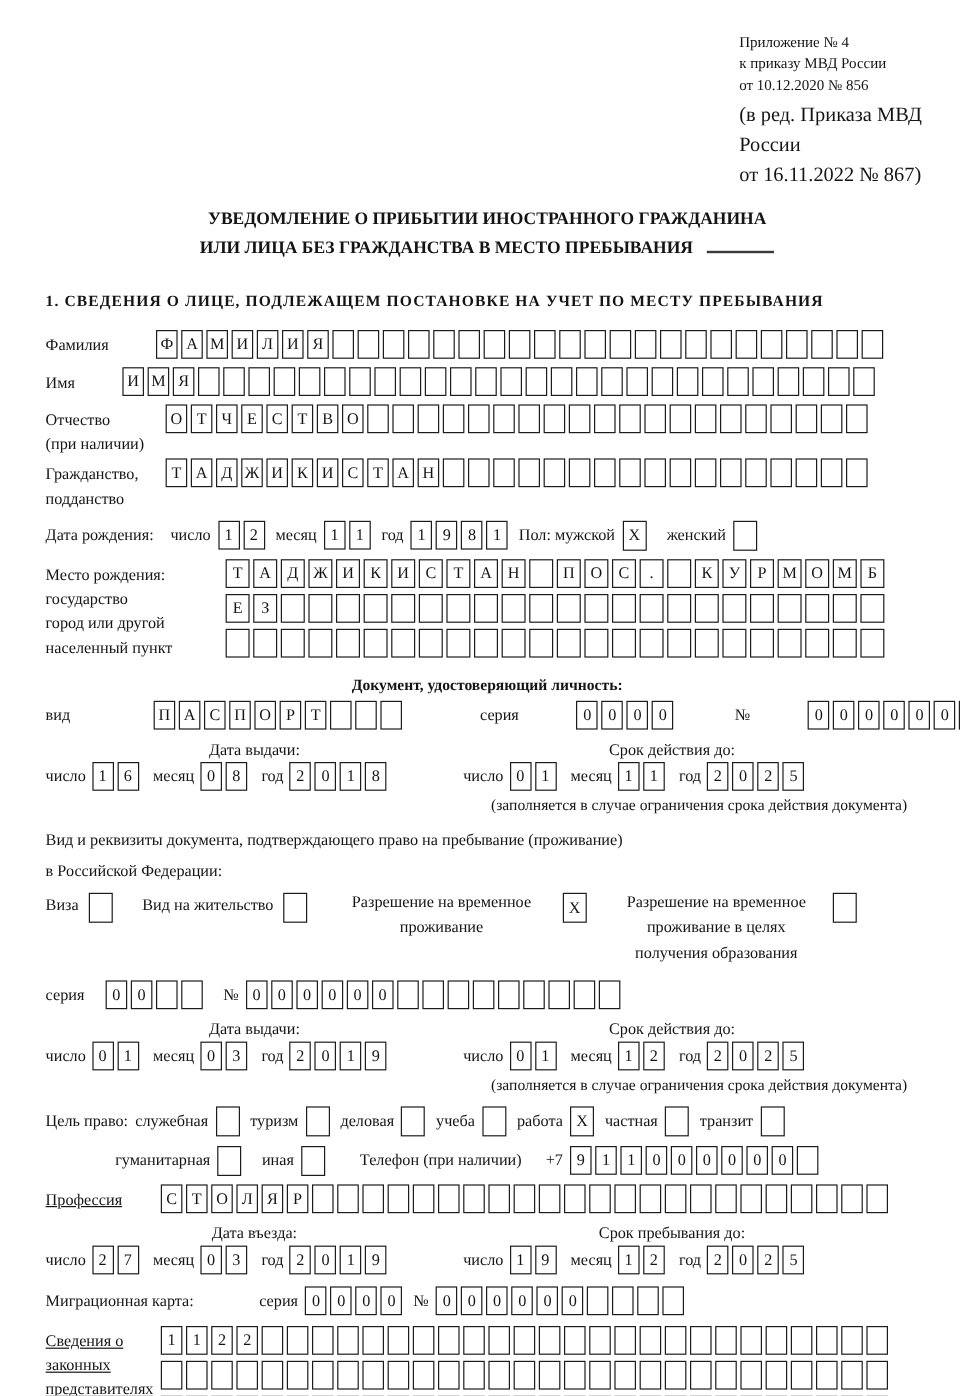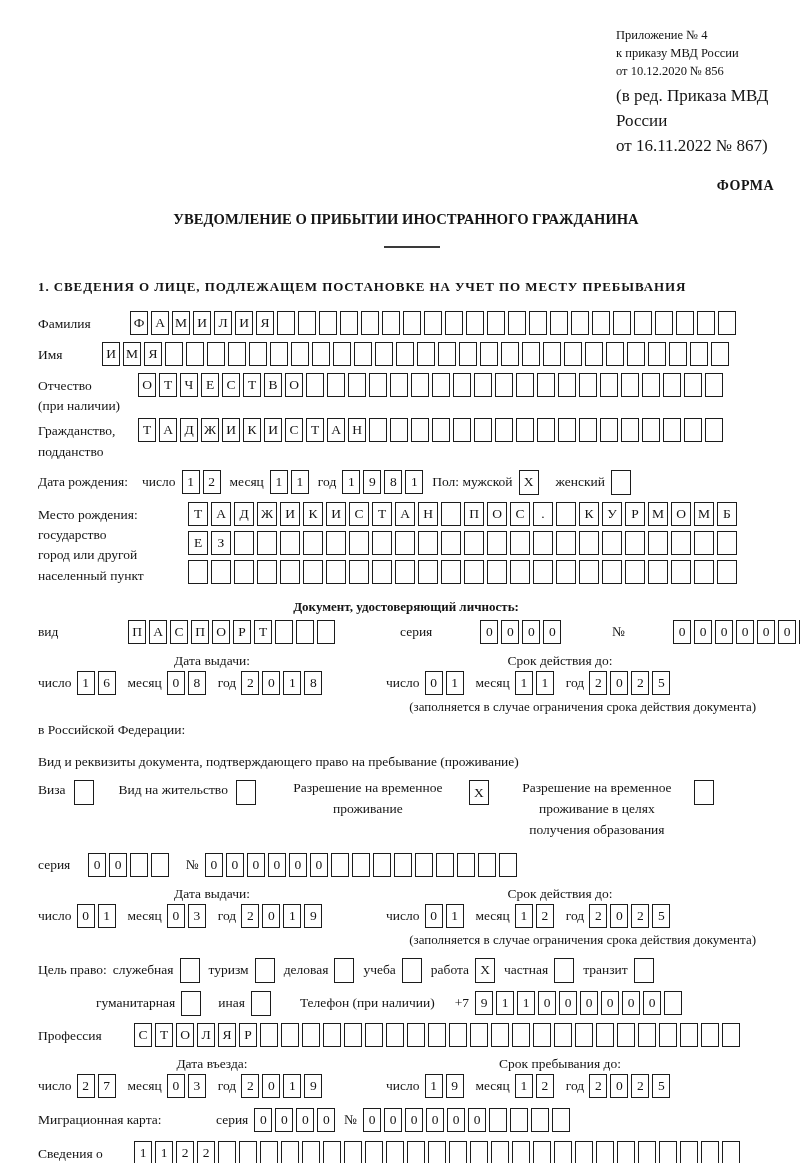--- a/index.html
+++ b/index.html
@@ -15,21 +15,21 @@
   .annex-small { font-size:17px; margin-top:4px; line-height:1.45; }
   .forma { text-align:right; font-weight:bold; font-size:14px; margin-top:20px; letter-spacing:.5px; }
 
   .title { text-align:center; font-weight:bold; font-size:14.6px; line-height:1.6; margin-top:14px; }
   .blank-line { display:inline-block; width:56px; border-bottom:2px solid #3a3a3a; margin-left:12px; vertical-align:baseline; }
 
   .sec-head { font-weight:bold; font-size:13px; letter-spacing:.9px; margin-top:24px; }
 
   .frow { display:flex; align-items:flex-start; margin-top:7px; }
   .flabel { line-height:1.5; padding-top:3px; flex:none; }
-  .w64 { width:64px; } .w92 { width:92px; } .w100 { width:100px; } .w150 { width:150px; } .w96 { width:96px; }
+  .w64 { width:64px; } .w92 { width:92px; } .w100 { width:100px; } .w150 { width:150px; } .w96 { width:96px;text-decoration:underline; }
   .stack > .boxes { margin-bottom:5px; }
 
   .boxes { display:flex; flex:none; }
   .cell {
     width:16px; height:22px; border:1.5px solid #1c1c1c; margin-right:3px;
     display:flex; align-items:center; justify-content:center;
     font-size:13.5px; flex:none; background:#fff;
   }
   .wide .cell { width:18px; }
   .cb .cell { width:18px; height:23px; }
@@ -62,26 +62,25 @@
   <div class="annex">
     <div>Приложение № 4</div>
     <div>к приказу МВД России</div>
     <div>от 10.12.2020 № 856</div>
     <div class="annex-small">
       <div>(в ред. Приказа МВД России</div>
       <div>от 16.11.2022 № 867)</div>
     </div>
   </div>
 
-  <div class="forma">ФОРМА</div>
 
   <div class="title">
     <div>УВЕДОМЛЕНИЕ О ПРИБЫТИИ ИНОСТРАННОГО ГРАЖДАНИНА</div>
     <div>
-      <span class="blank-line"></span>
+      <span>ИЛИ ЛИЦА БЕЗ ГРАЖДАНСТВА В МЕСТО ПРЕБЫВАНИЯ</span><span class="blank-line"></span>
     </div>
   </div>
 
   <div class="sec-head">1. СВЕДЕНИЯ О ЛИЦЕ, ПОДЛЕЖАЩЕМ ПОСТАНОВКЕ НА УЧЕТ ПО МЕСТУ ПРЕБЫВАНИЯ</div>
 
   <div class="frow" style="margin-top:16px;">
     <div class="flabel w92">Фамилия</div>
     <div class="boxes">
         <span class="cell">Ф</span>
         <span class="cell">А</span>
@@ -423,22 +422,22 @@
             <span class="cell">2</span>
             <span class="cell">0</span>
             <span class="cell">2</span>
             <span class="cell">5</span>
           </span>
       </div>
     </div>
     <div class="db-note">(заполняется в случае ограничения срока действия документа)</div>
   </div>
 
+  <div class="permit-line">Вид и реквизиты документа, подтверждающего право на пребывание (проживание)</div>
   <div class="permit-line" style="margin-top:4px;">в Российской Федерации:</div>
-  <div class="permit-line">Вид и реквизиты документа, подтверждающего право на пребывание (проживание)</div>
 
   <div class="opts-row">
     <span class="sl" style="padding-top:4px;">Виза</span>
     <span class="boxes cb">
         <span class="cell"></span>
       </span>
     <span class="sl ml14" style="padding-top:4px;">Вид на жительство</span>
     <span class="boxes cb">
         <span class="cell"></span>
       </span>

